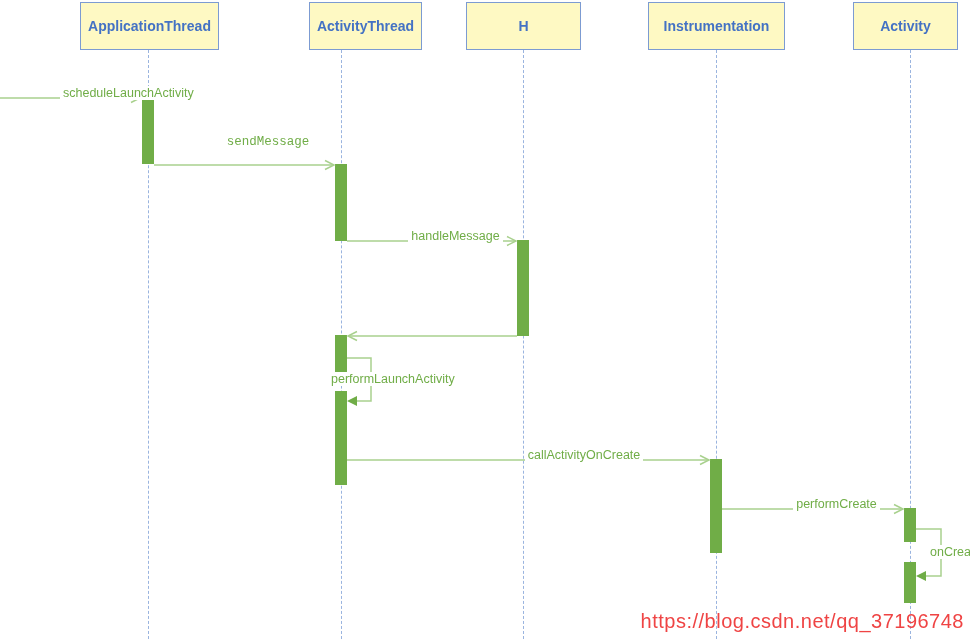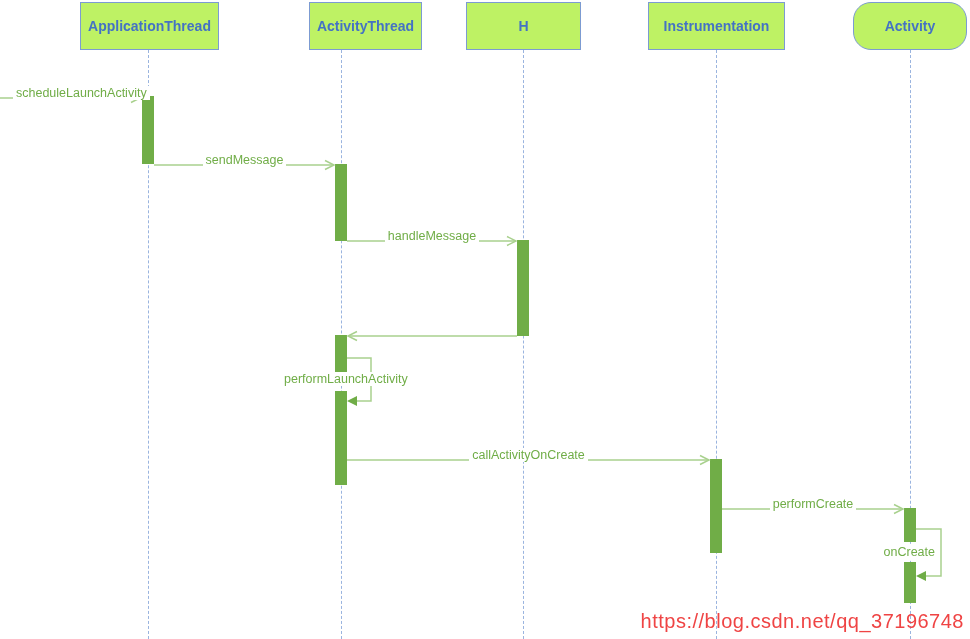--- a/index.html
+++ b/index.html
@@ -11,42 +11,42 @@
 
   
   .lifeline{
     position:absolute;top:50px;bottom:0;width:0;
     border-left:1px dashed #9ab4df;z-index:1;
   }
 
   
   .head{
     position:absolute;top:2px;height:48px;box-sizing:border-box;
-    border:1.5px solid #7c9bd2;background:#bef264;
+    border:1.5px solid #7c9bd2;background:#fef9c3;
     display:flex;align-items:center;justify-content:center;
     color:#4472c4;font-weight:bold;font-size:14px;z-index:4;
   }
 
   
   .bar{
     position:absolute;width:12px;background:#70ad47;z-index:2;
   }
 
   
   svg.arrows{position:absolute;left:0;top:0;z-index:3;pointer-events:none;}
   .mline{stroke:#a9d18e;stroke-width:1.5;fill:none;}
   .mhead{stroke:#a9d18e;stroke-width:1.5;fill:none;}
   .mfill{fill:#70ad47;stroke:none;}
 
   
   .mlabel{
     position:absolute;z-index:5;font-size:12.5px;line-height:15px;
     color:#70ad47;white-space:nowrap;
   }
-  .mlabel span{background:#ffffff;padding:0 3px;}
+  .mlabel span{background:#ffffff;padding:0 3px;margin-left:47px;}
   .tc{text-align:center;}
   .tr{text-align:right;}
 
   .watermark{
     position:absolute;right:6px;top:610px;z-index:5;
     font-size:20px;letter-spacing:.5px;color:#ef4444;white-space:nowrap;
   }
 </style>
 </head>
 <body>
@@ -64,21 +64,21 @@
     </div>
   <div class="head" style="left:285px;width:113px;margin-left:24px;">
       <span>ActivityThread</span>
     </div>
   <div class="head" style="left:466px;width:115px;">
       <span>H</span>
     </div>
   <div class="head" style="left:648px;width:137px;">
       <span>Instrumentation</span>
     </div>
-  <div class="head" style="left:853px;width:114px;border-radius:18px;">
+  <div class="head" style="left:853px;width:105px;">
       <span>Activity</span>
     </div>
 
   <div class="bar" style="left:142px;top:96px;height:68px;"></div>
   <div class="bar" style="left:335px;top:164px;height:77px;"></div>
   <div class="bar" style="left:517px;top:240px;height:96px;"></div>
   <div class="bar" style="left:335px;top:335px;height:39px;"></div>
   <div class="bar" style="left:335px;top:391px;height:94px;"></div>
   <div class="bar" style="left:710px;top:459px;height:94px;"></div>
   <div class="bar" style="left:904px;top:508px;height:34px;"></div>
@@ -121,22 +121,22 @@
       <polyline class="mhead" points="894,504.5 903,509 894,513.5"></polyline>
     </g>
 
     <g>
       <path class="mline" d="M916,529 H941 V576 H926"></path>
       <polygon class="mfill" points="916,576 926,571 926,581"></polygon>
     </g>
   </svg>
 
   <div class="mlabel" style="left:13px;top:86px;"><span>scheduleLaunchActivity</span></div>
-  <div class="mlabel tc" style="left:154px;top:153px;width:181px;"><span>sendMessage</span></div>
+  <div class="mlabel tc" style="left:154px;top:135px;width:181px;font-family:Liberation Mono, monospace;"><span>sendMessage</span></div>
   <div class="mlabel tc" style="left:347px;top:229px;width:170px;"><span>handleMessage</span></div>
   <div class="mlabel" style="left:281px;top:372px;"><span>performLaunchActivity</span></div>
-  <div class="mlabel tc" style="left:347px;top:448px;width:363px;"><span>callActivityOnCreate</span></div>
+  <div class="mlabel tc" style="left:347px;top:448px;width:363px;padding-left:32px;"><span>callActivityOnCreate</span></div>
   <div class="mlabel tc" style="left:722px;top:497px;width:182px;"><span>performCreate</span></div>
   <div class="mlabel tr" style="left:880px;top:545px;width:58px;"><span>onCreate</span></div>
 
   <div class="watermark">https://blog.csdn.net/qq_37196748</div>
 
 </div>
 
 </body></html>

